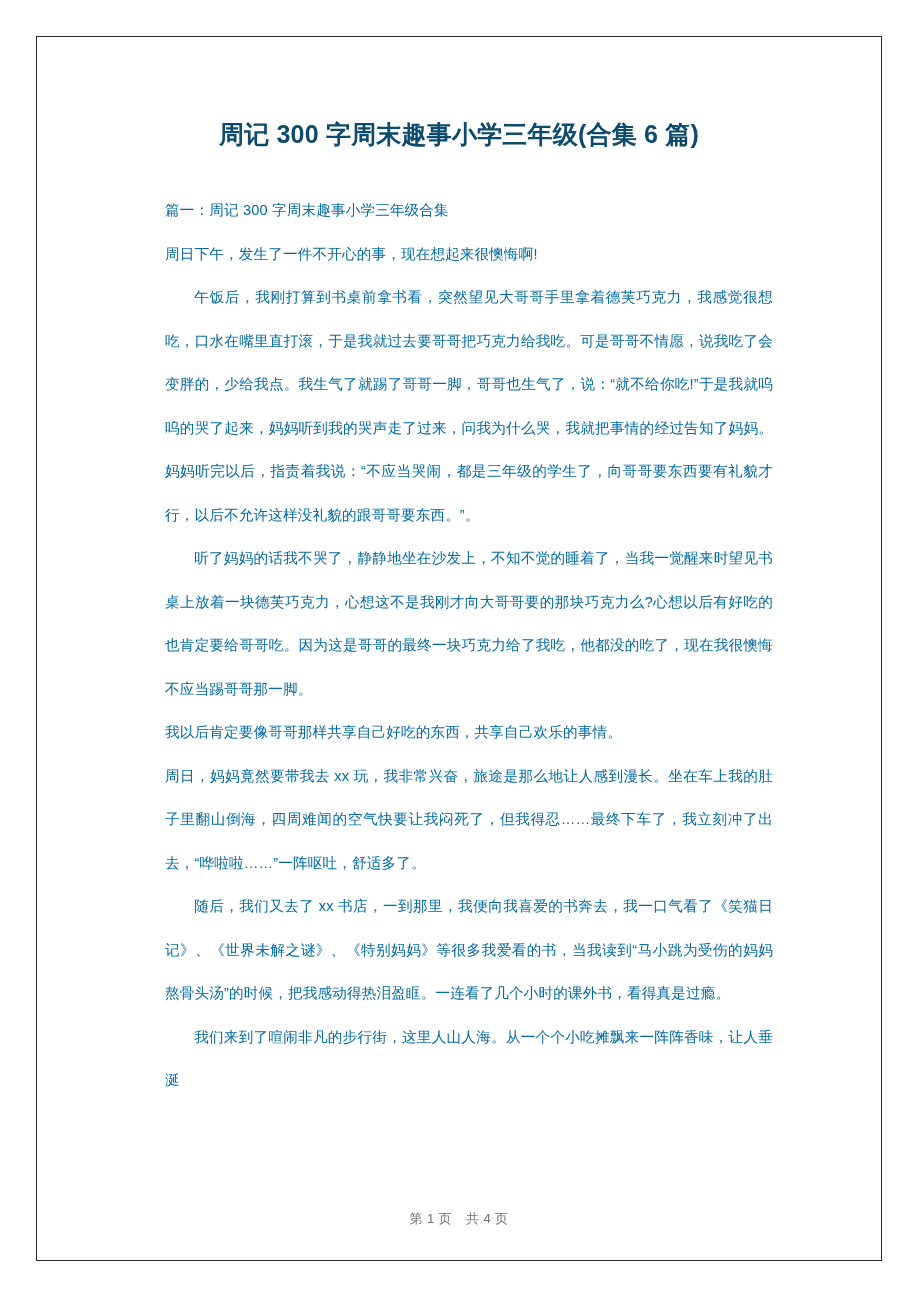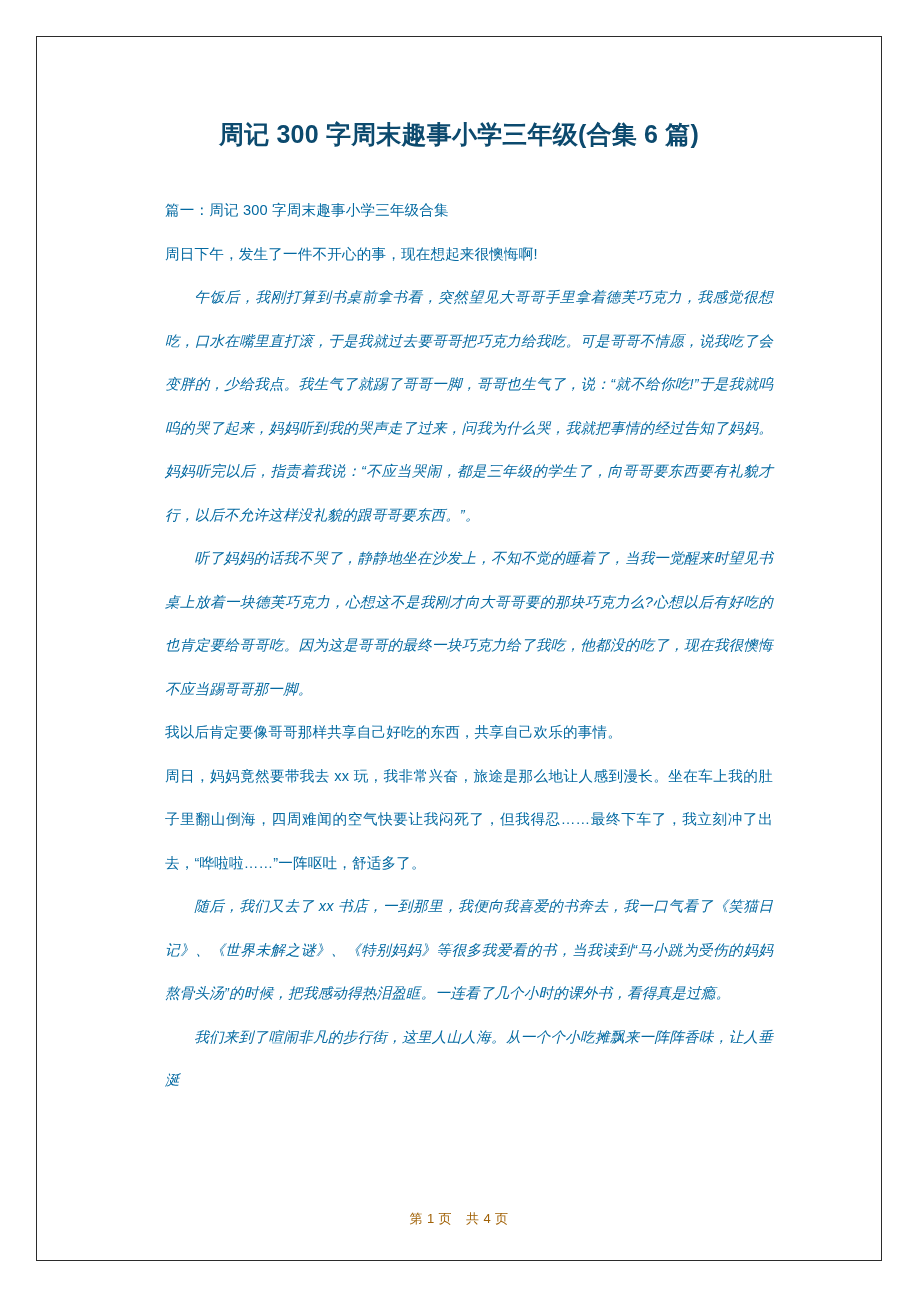--- a/index.html
+++ b/index.html
@@ -65,34 +65,33 @@
     font-size: 14.6px;
     line-height: 43.5px;
     text-align: justify;
     text-justify: inter-ideograph;
     letter-spacing: 0.15px;
     word-break: break-all;
   }
 
   p.para.indent {
     text-indent: 2em;
-    font-style: italic;
   }
 
   p.para.heading-line {
     text-indent: 0;
   }
 
   .page-footer {
     position: absolute;
     left: 0;
     right: 0;
     bottom: 32px;
     text-align: center;
-    color: #a16207;
+    color: #737373;
     font-size: 13px;
     letter-spacing: 0.4px;
   }
   .page-footer .sep {
     display: inline-block;
     width: 14px;
   }
 </style>
 </head>
 <body>

